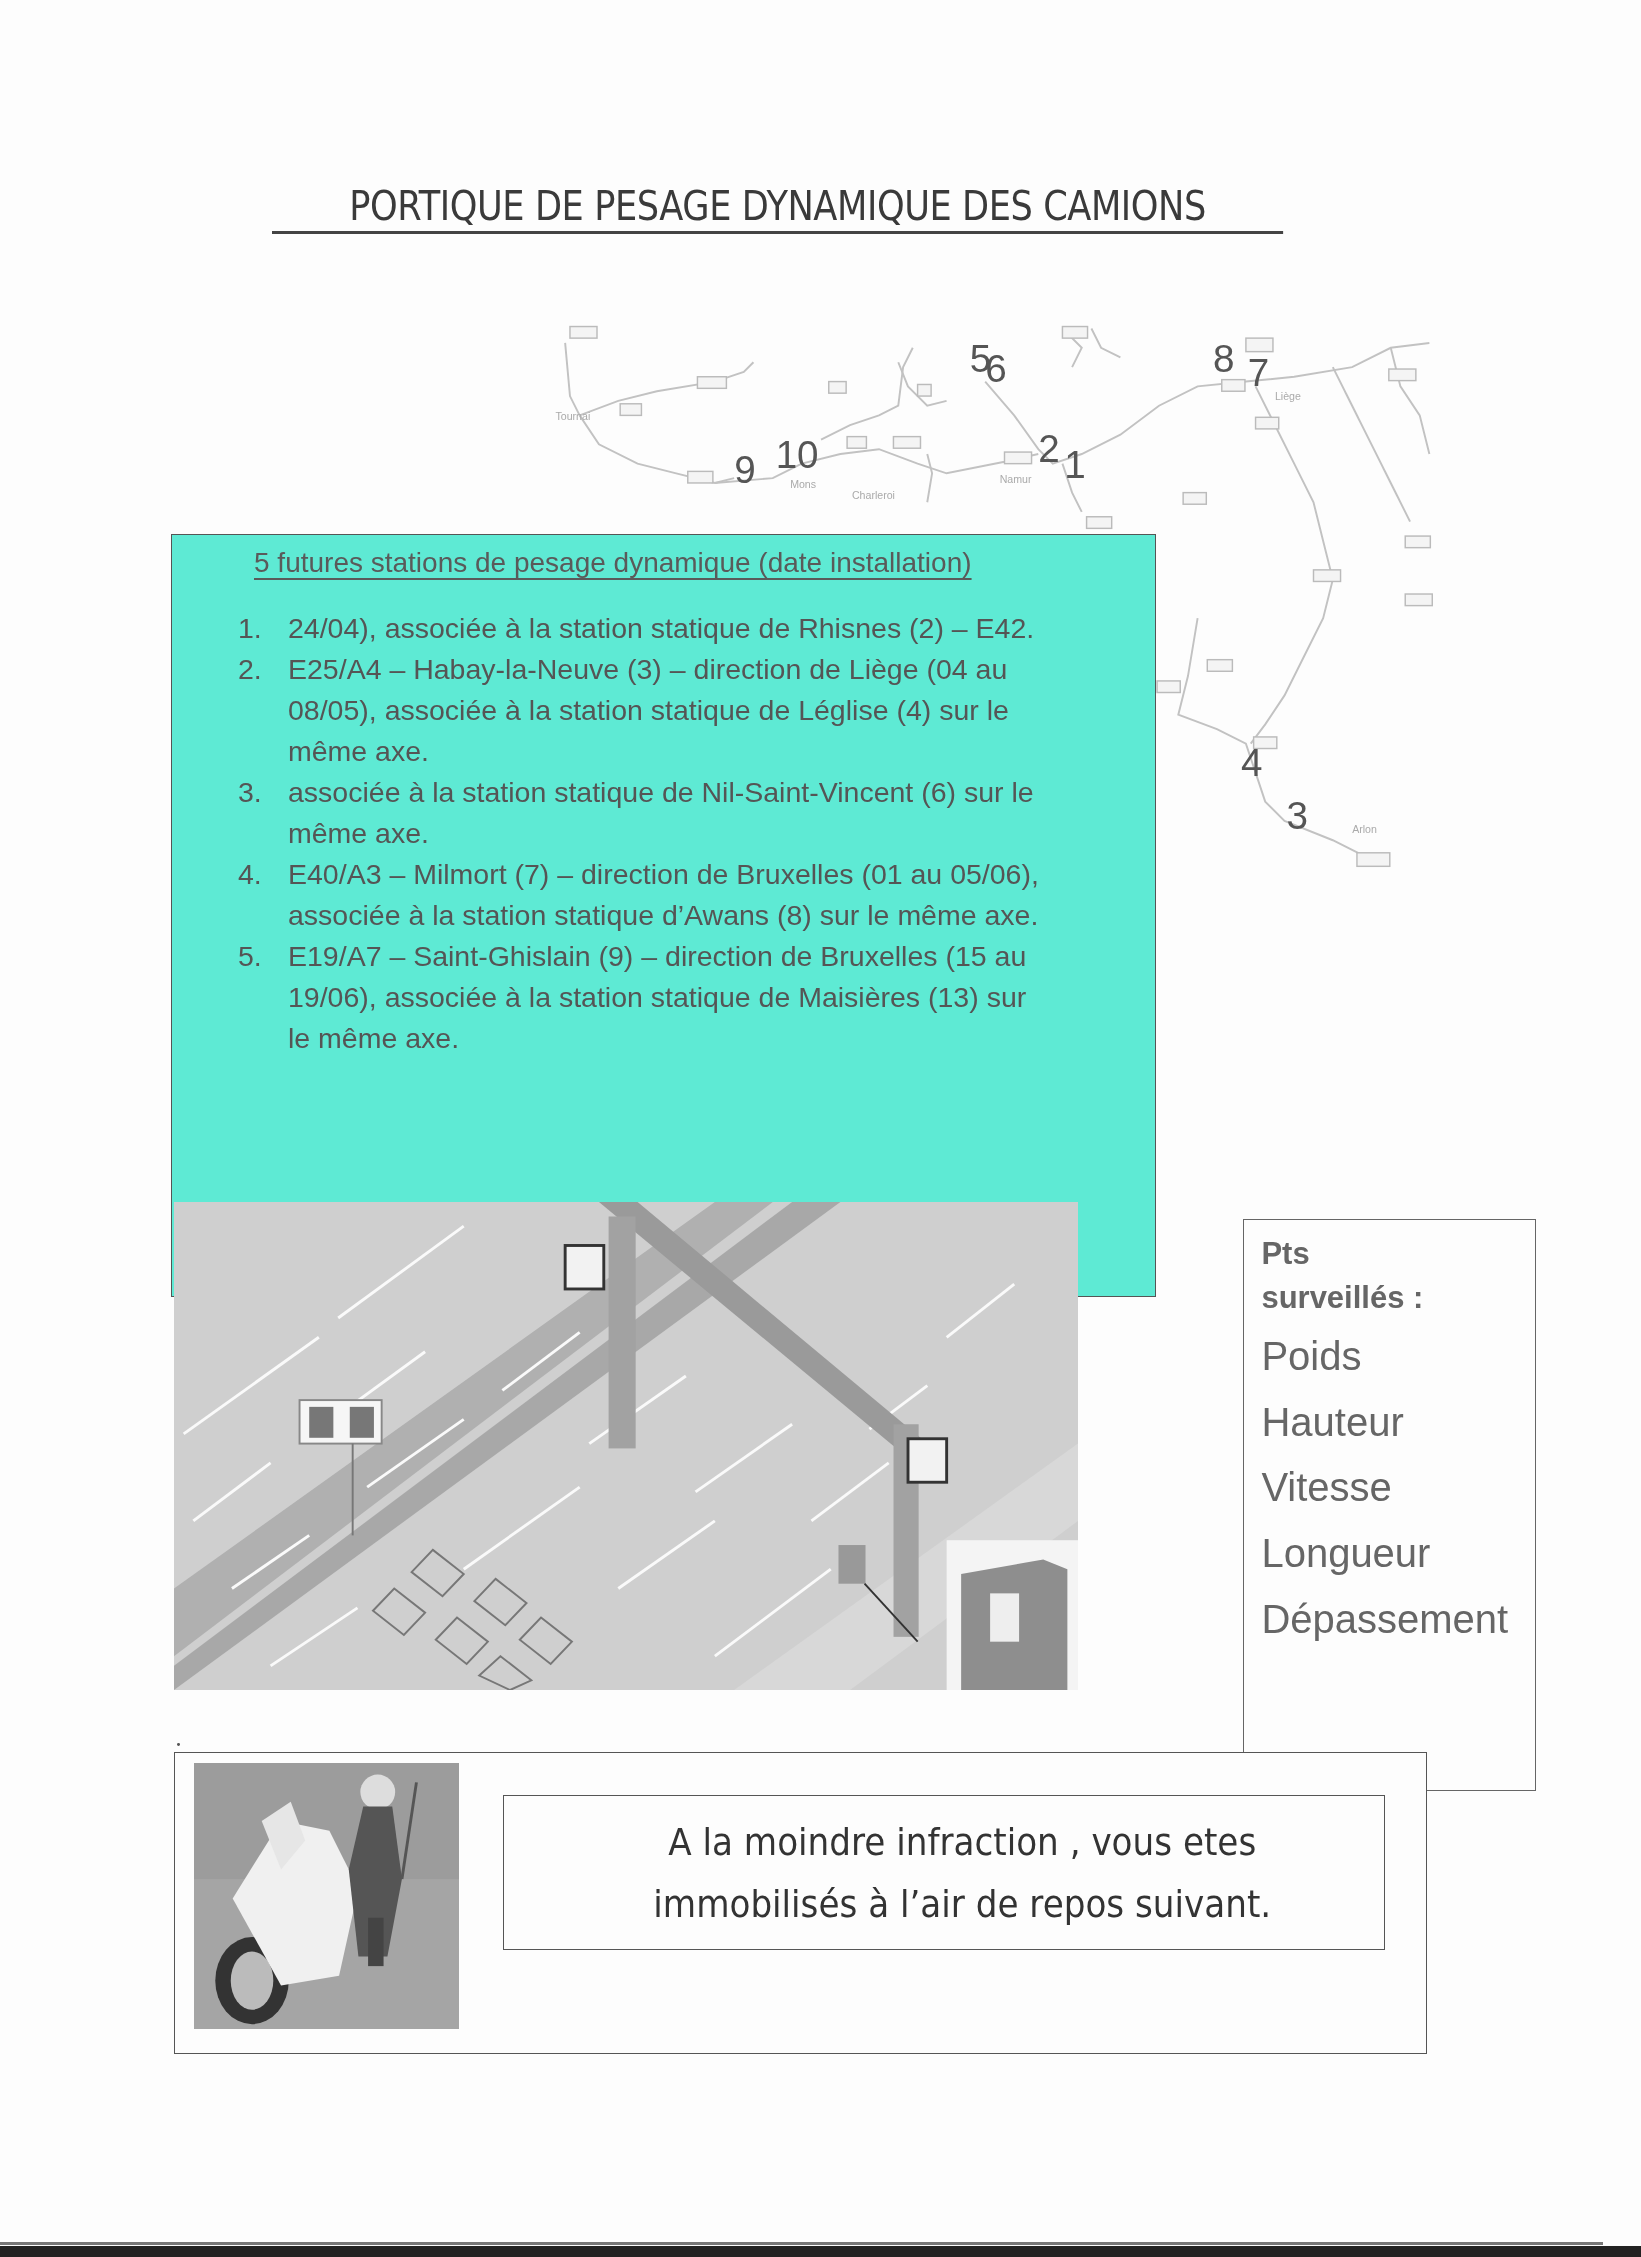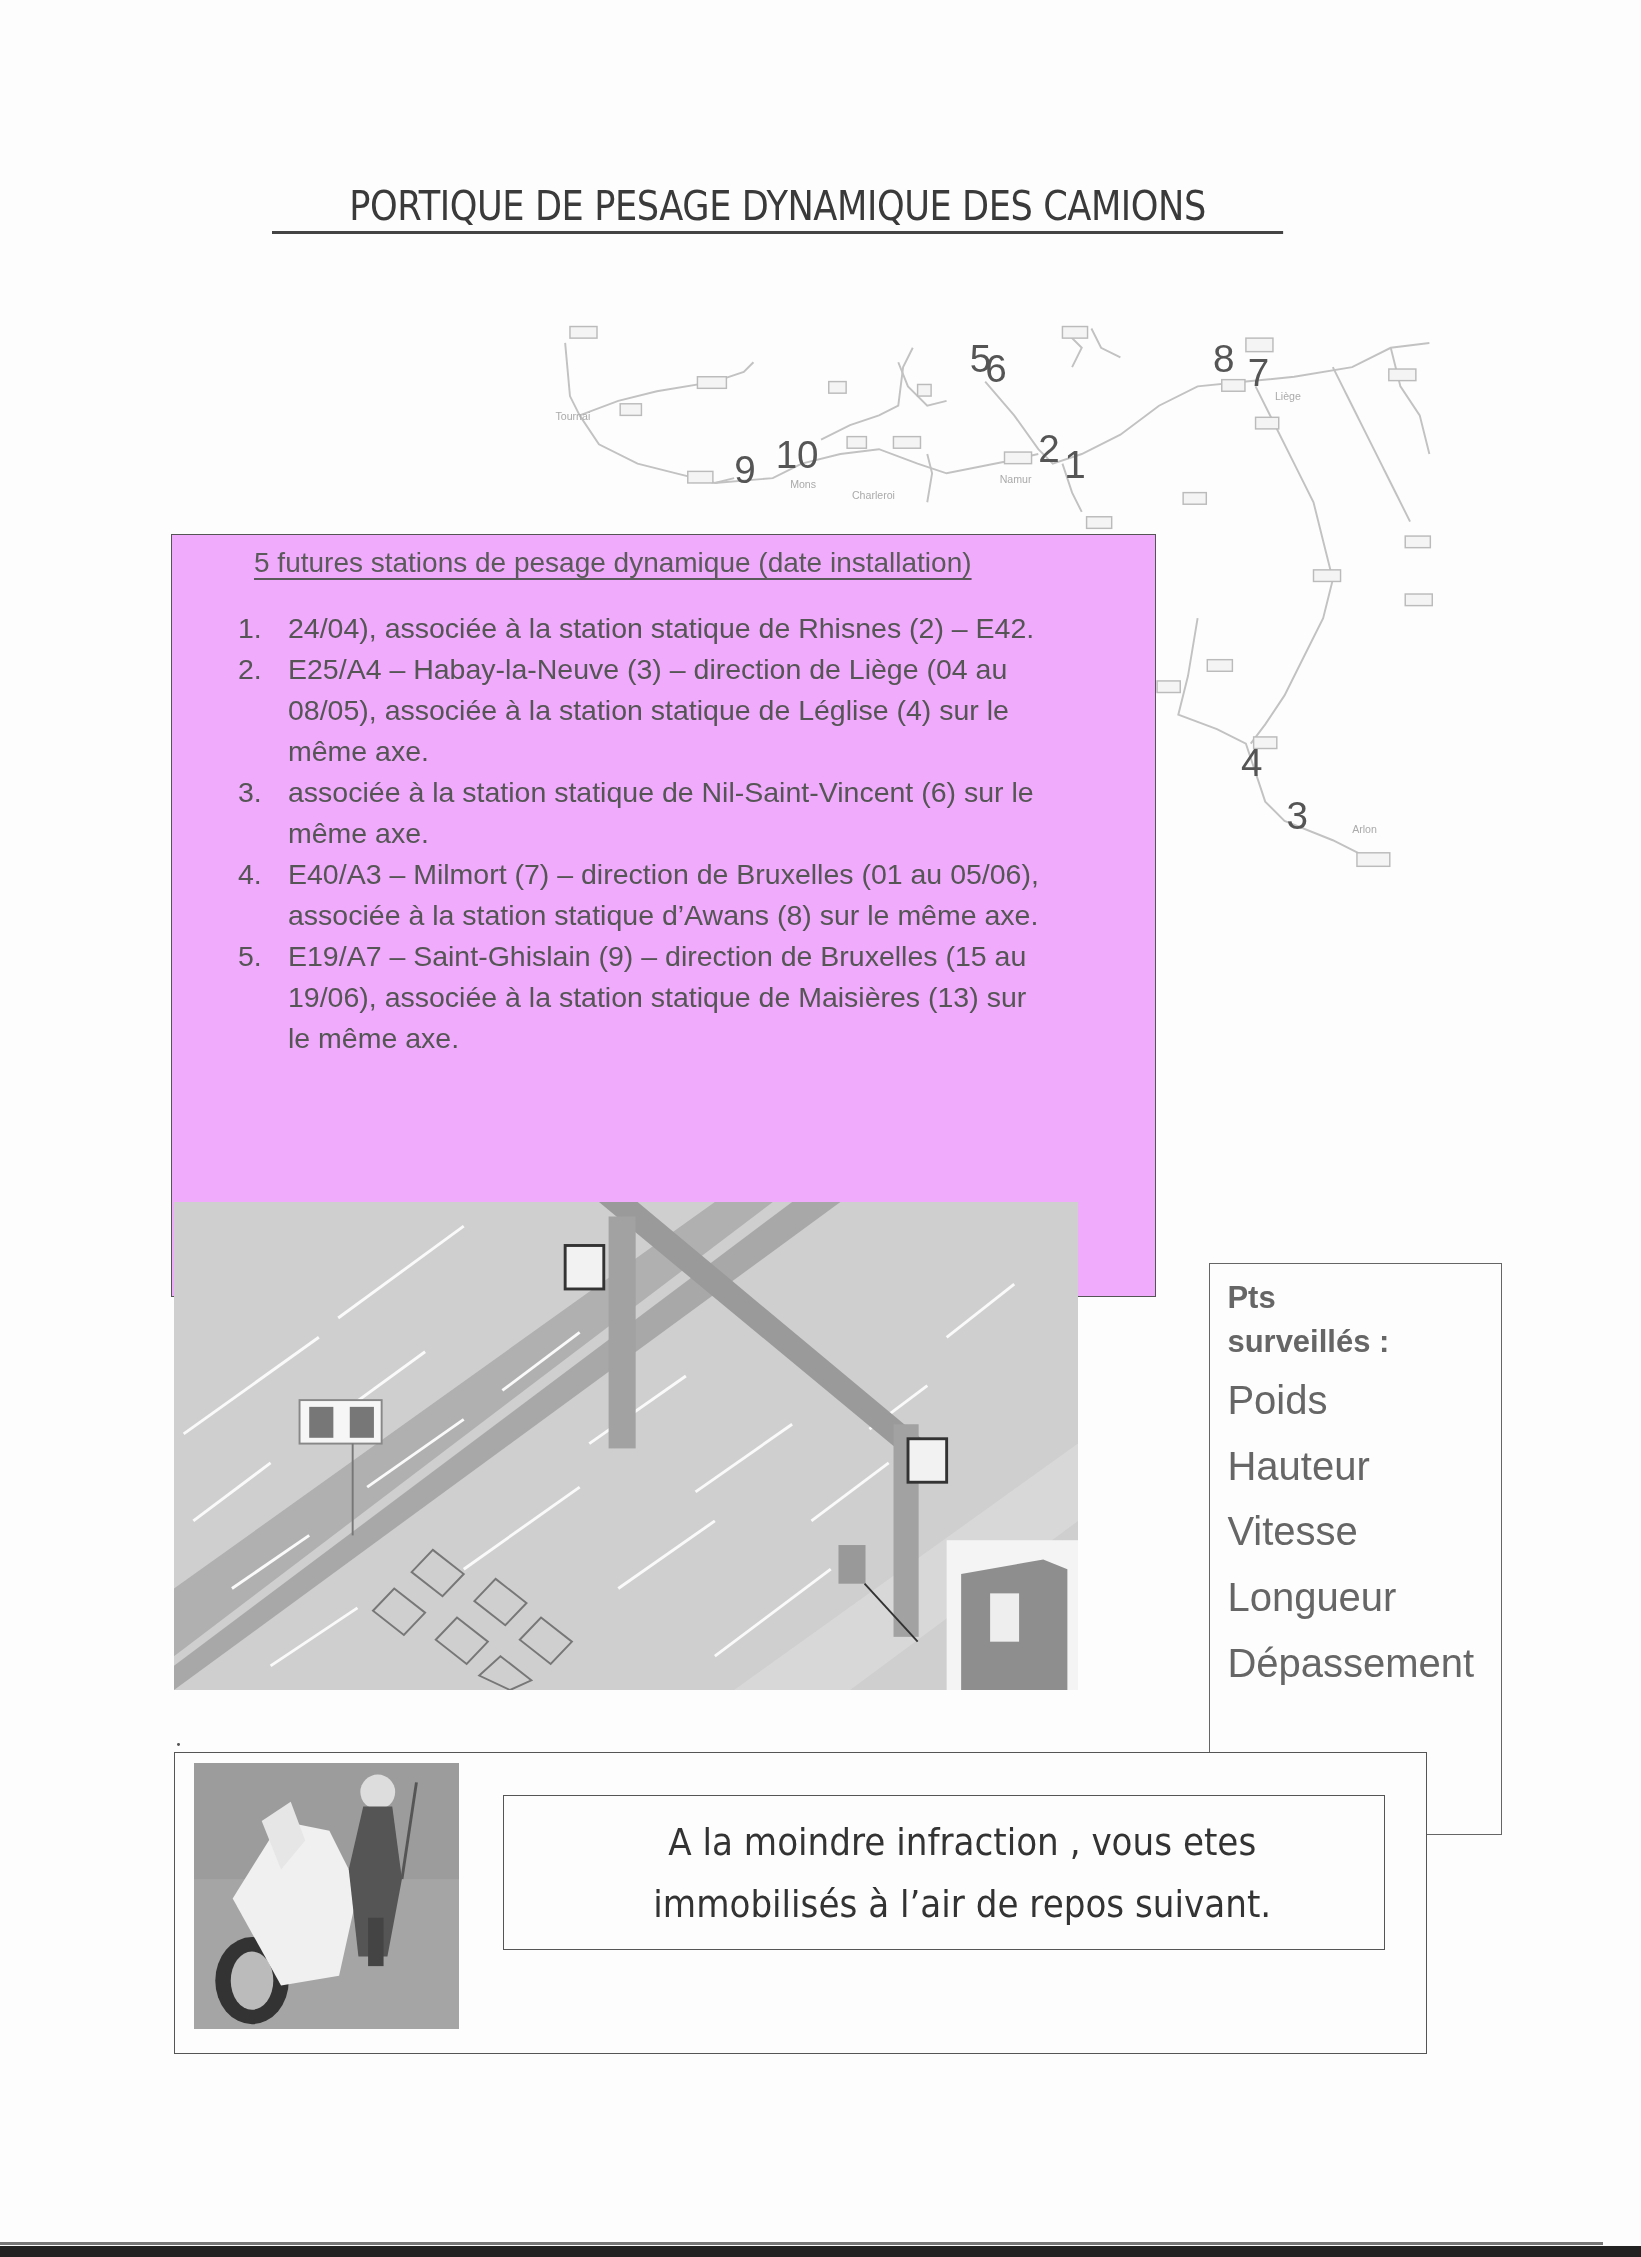--- a/index.html
+++ b/index.html
@@ -18,42 +18,42 @@
   }
   
   .map { left: 541px; top: 309px; width: 927px; height: 599px; }
   .map svg { width: 100%; height: 100%; }
   .map-label { font-family: "Liberation Sans", sans-serif; fill: #aaa; font-size: 11px; }
   .map-num { font-family: "Liberation Sans", sans-serif; fill: #555; font-size: 40px; font-weight: normal; }
 
   
   .stations {
     left: 171px; top: 534px; width: 985px; height: 763px;
-    border: 1.9px solid #555; background: #f0abfc; box-sizing: border-box;
+    border: 1.9px solid #555; background: #5eead4; box-sizing: border-box;
   }
   .stations-heading {
     position: absolute; left: 82px; top: 11.6px;
     font-size: 28px; color: #5a5a5a; text-decoration: underline;
     text-underline-offset: 5.8px; text-decoration-thickness: 1.9px;
   }
   .stations ol { list-style: none; margin: 0; padding: 0; position: absolute; left: 0; top: 73px; width: 975px; }
   .stations li { position: relative; padding-left: 116px; font-size: 28.5px; line-height: 41px; color: #555; margin-bottom: 0; }
   .stations li .num { position: absolute; left: 66px; top: 0; color: #555; }
 
   
   .gantry {
     left: 174px; top: 1202px; width: 904px; height: 488px;
     background: #c9c9c9; overflow: hidden;
   }
   .gantry svg { width: 100%; height: 100%; display: block; }
 
   
   .points {
-    left: 1209px; top: 1219px; width: 293px; height: 572px;
-    border: 1.9px solid #666; box-sizing: border-box; background: #fdfdfd; margin-top: 44px;
+    left: 1243px; top: 1219px; width: 293px; height: 572px;
+    border: 1.9px solid #666; box-sizing: border-box; background: #fdfdfd;
   }
   .points-title { position: absolute; left: 17.4px; top: 11.6px; font-size: 31px; font-weight: bold; color: #666; line-height: 44px; }
   .points-item { position: absolute; left: 17.4px; font-size: 40px; color: #666; }
 
   
   .bottom {
     left: 174px; top: 1752px; width: 1253px; height: 302px;
     border: 1.9px solid #555; box-sizing: border-box; background: #fdfdfd;
   }
   .moto {

